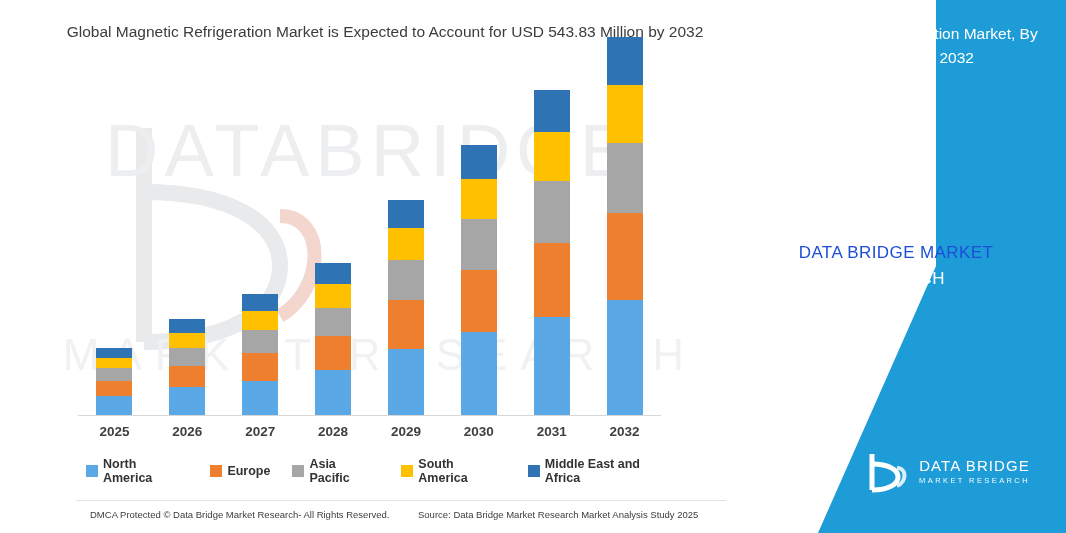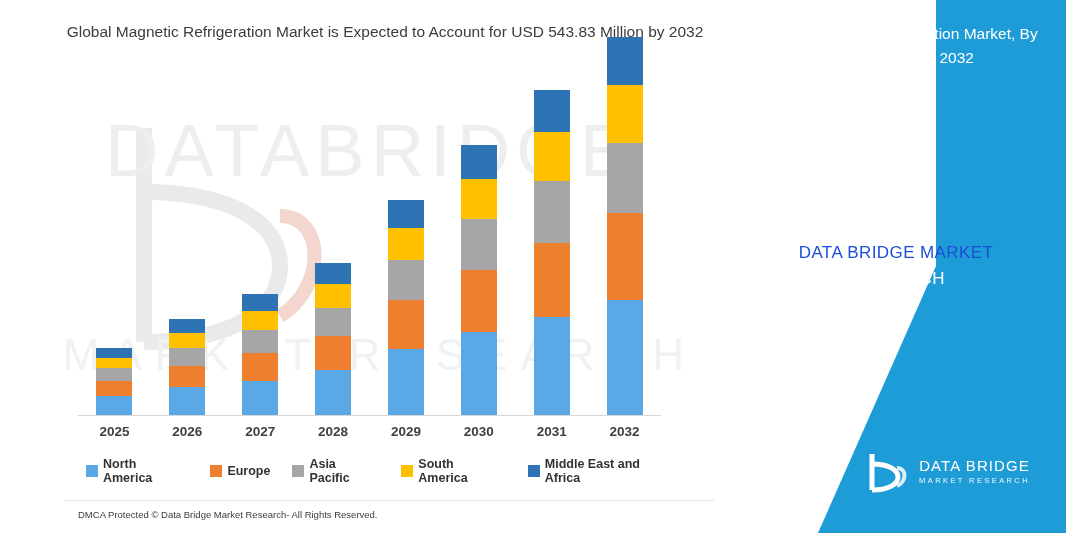--- a/index.html
+++ b/index.html
@@ -195,21 +195,21 @@
     display:flex; align-items:center; gap:5px;padding-left:8px;
   }
   .legend-swatch {
     width:12px; height:12px; display:inline-block;
   }
   .legend-label {
     font-size:12.5px; color:#333333; font-weight:bold;
   }
   .footer {
     position:absolute;
-    left:4px; top:500px;
+    left:16px; top:500px;
     width:746px; height:33px;
   }
   .footer-rule {
     position:absolute;
     left:60px; top:0;
     width:650px; height:1px;
     background:#e3e3e3;
   }
   .footer-left {
     position:absolute;
@@ -348,20 +348,21 @@
       </div>
       <div class="legend-item">
         <span class="legend-swatch" style="background: rgb(46, 116, 181);"></span>
         <span class="legend-label">Middle East and Africa</span>
       </div>
     </div>
 
   <div class="footer">
     <div class="footer-rule"></div>
     <div class="footer-left">DMCA Protected © Data Bridge Market Research- All Rights Reserved.</div>
+    <div class="footer-right">Source: Data Bridge Market Research Market Analysis Study 2025</div>
   </div>
 
   <div class="right-panel"></div>
   <div class="right-panel-inner">
     <div class="panel-title">Global Magnetic Refrigeration Market, By Regions, 2025 to 2032</div>
 
     <div class="hex hex-2032">
       <svg width="84" height="96" viewBox="0 0 84 96">
         <polygon points="42,3 80,24 80,72 42,93 4,72 4,24" fill="none" stroke="#ffffff" stroke-width="3"></polygon>
       </svg>

